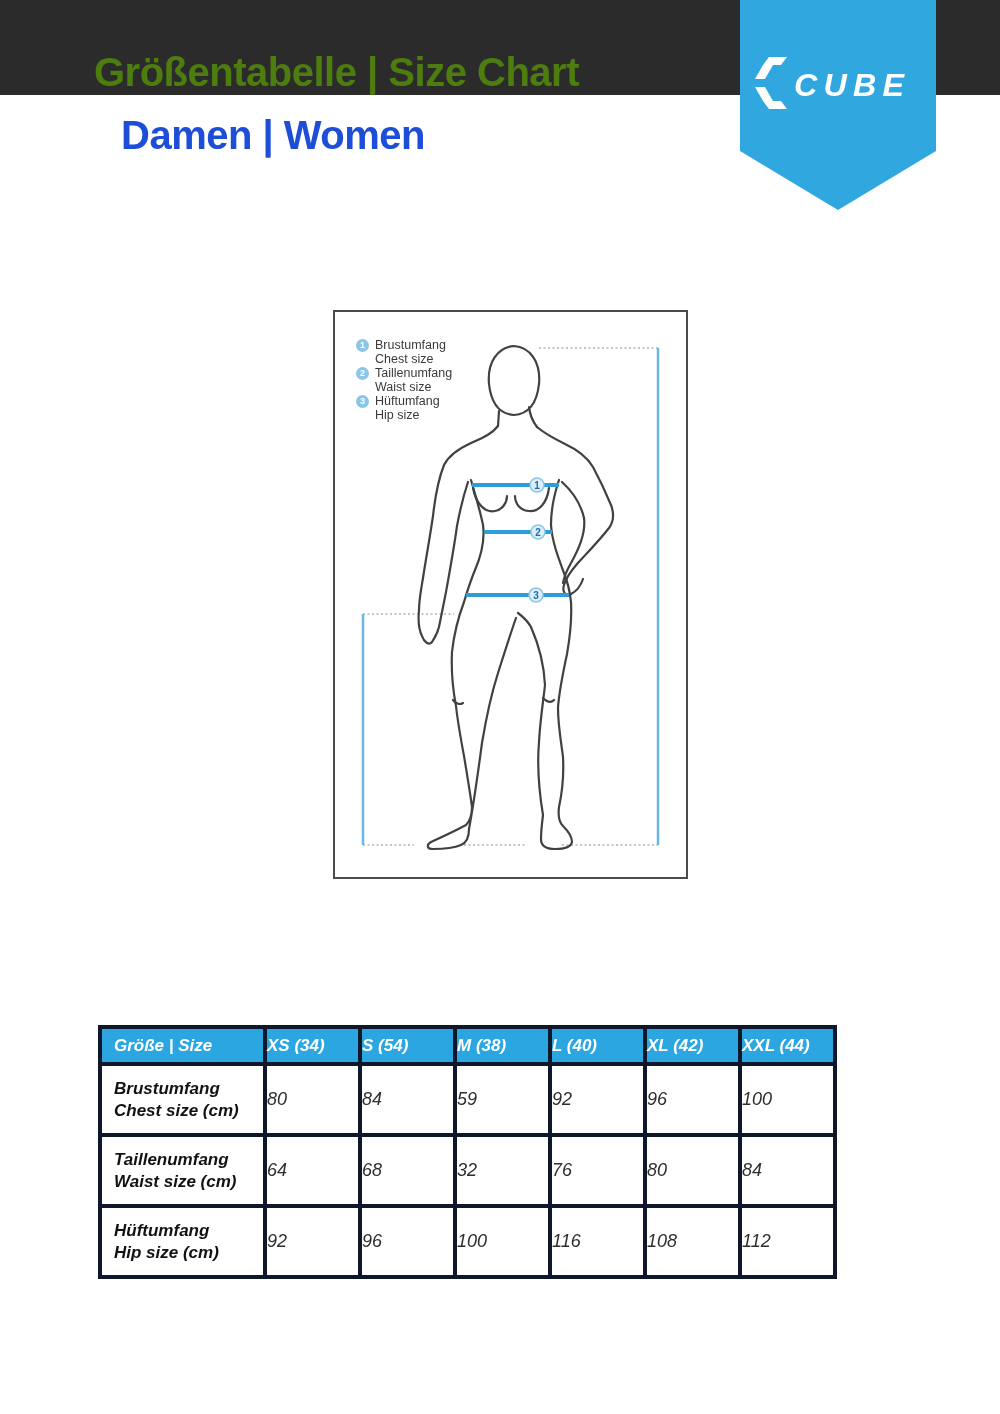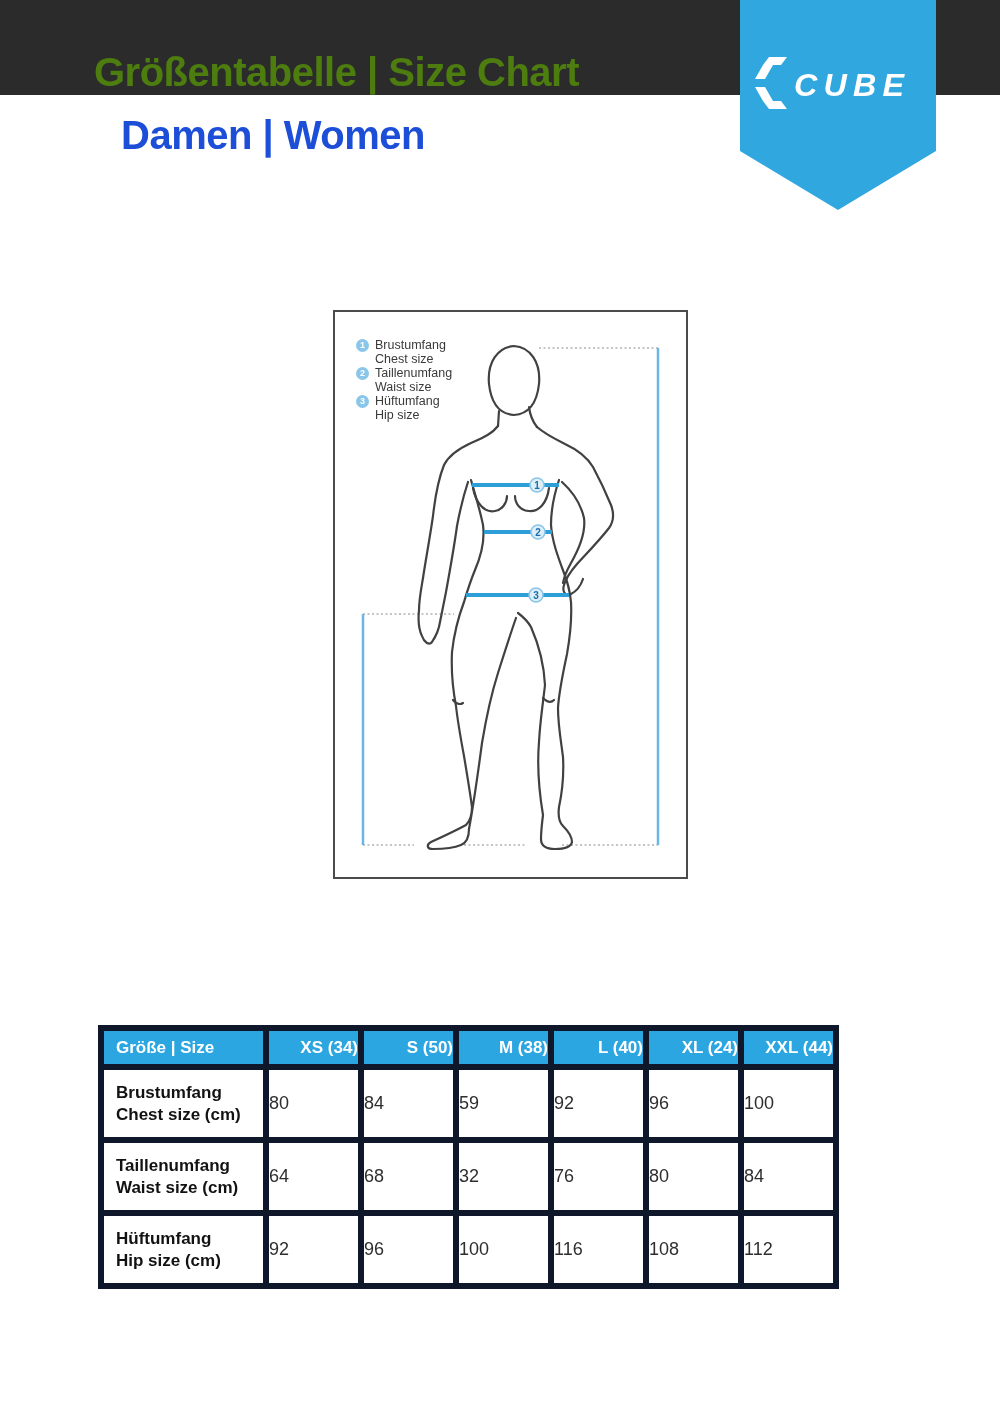--- a/index.html
+++ b/index.html
@@ -34,24 +34,24 @@
   .legend-bullet{
     width:13px;height:13px;border-radius:50%;background:#8ac6e9;color:#ffffff;
     font-size:9px;font-weight:bold;line-height:13px;text-align:center;flex:0 0 13px;
     margin-right:6px;margin-top:1px;
   }
   .legend-text{font-size:12.5px;line-height:14px;color:#3a3a3a;}
   
   .size-table{
     position:absolute;left:98px;top:1025px;border-collapse:collapse;table-layout:fixed;
   }
-  .size-table th,.size-table td{border:6px solid #0f172a;}
+  .size-table th,.size-table td{border:4px solid #0f172a;font-style:italic;}
   .size-table th{
     height:33px;background:#2ca6e0;color:#ffffff;font-size:17px;font-weight:bold;
-    text-align:right;padding:0;
+    text-align:left;padding:0;
   }
   .size-table th.rowhead{text-align:left;padding-left:12px;}
   .size-table td{height:67px;text-align:left;font-size:18px;color:#2e2e2e;padding:0;}
   .size-table td.label-cell{text-align:left;padding-left:12px;}
   .lbl{font-size:17px;font-weight:bold;color:#121212;line-height:22px;}
 </style>
 </head>
 <body>
 
 <div class="topbar"></div>
@@ -148,24 +148,24 @@
       <col style="width:95px">
       <col style="width:95px">
     <col style="width:95px">
       <col style="width:95px">
       <col style="width:95px">
   </colgroup>
   <thead>
     <tr>
       <th class="rowhead">Größe | Size</th>
       <th>XS (34)</th>
-      <th>S (50)</th>
+      <th>S (54)</th>
       <th>M (38)</th>
       <th>L (40)</th>
-      <th>XL (24)</th>
+      <th>XL (42)</th>
       <th>XXL (44)</th>
     </tr>
   </thead>
   <tbody>
     <tr>
       <td class="label-cell">
         <div class="lbl">Brustumfang</div>
         <div class="lbl">Chest size (cm)</div>
       </td>
       <td>80</td>

